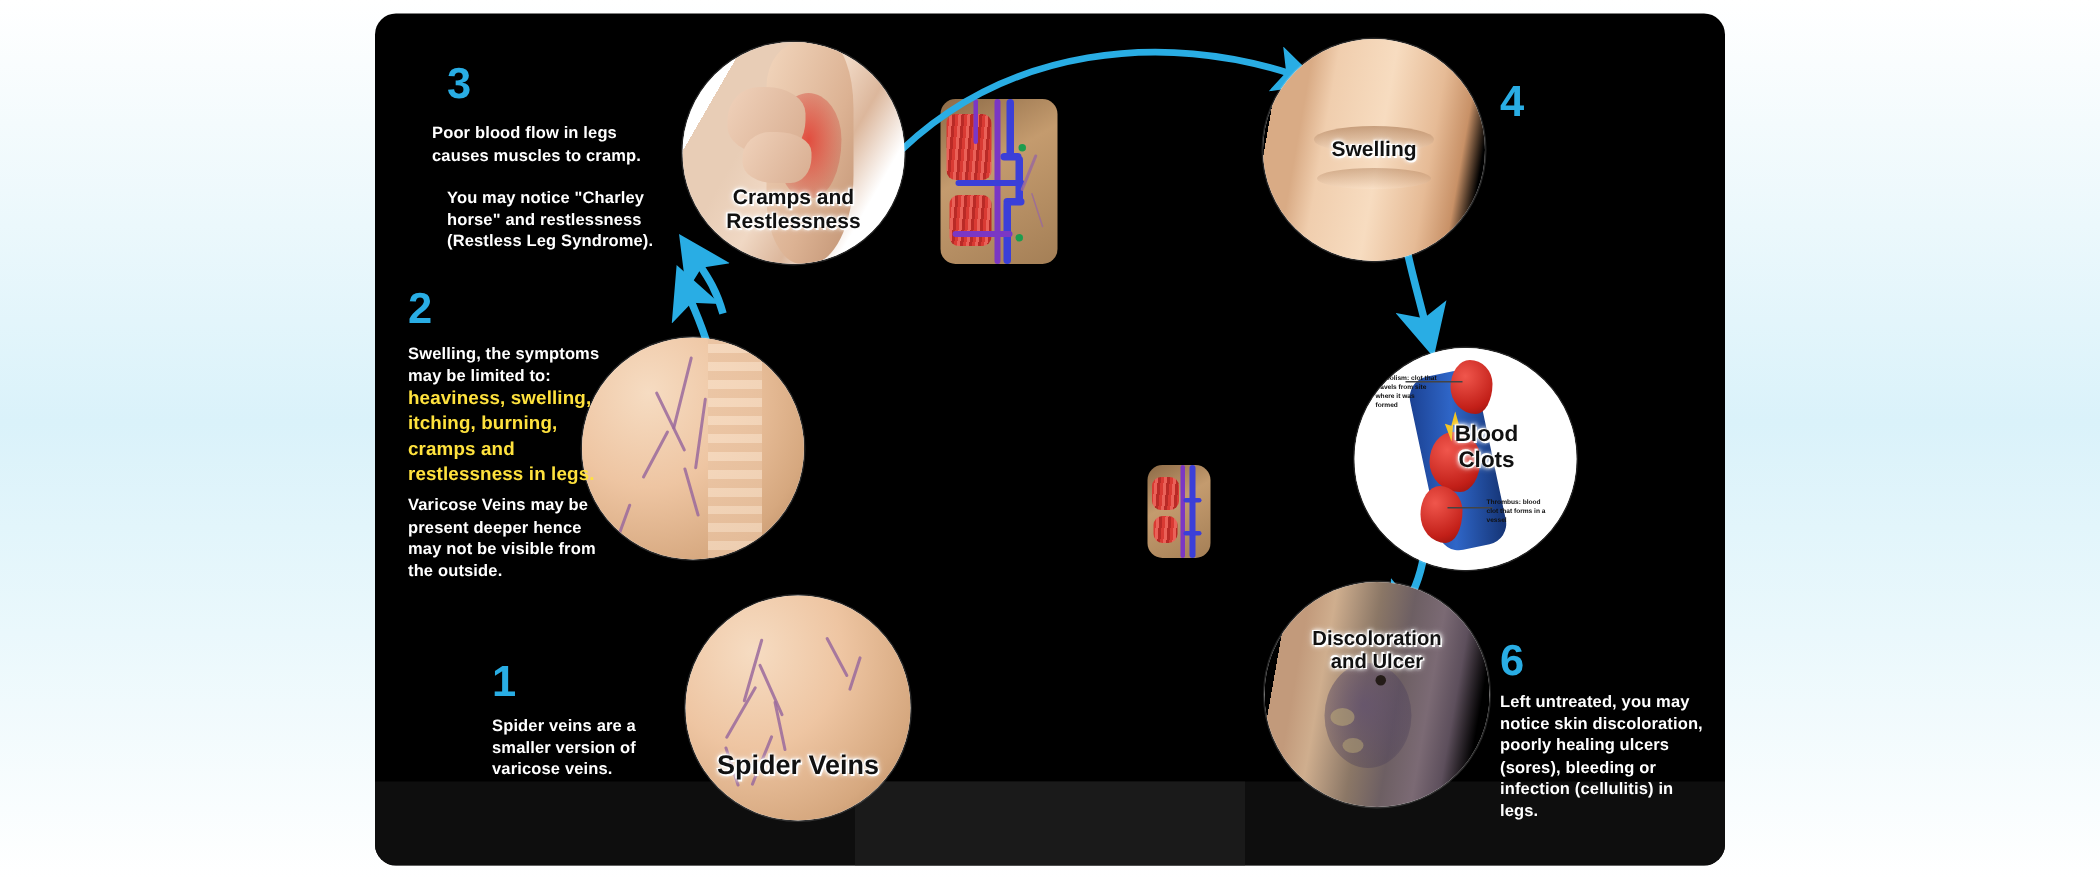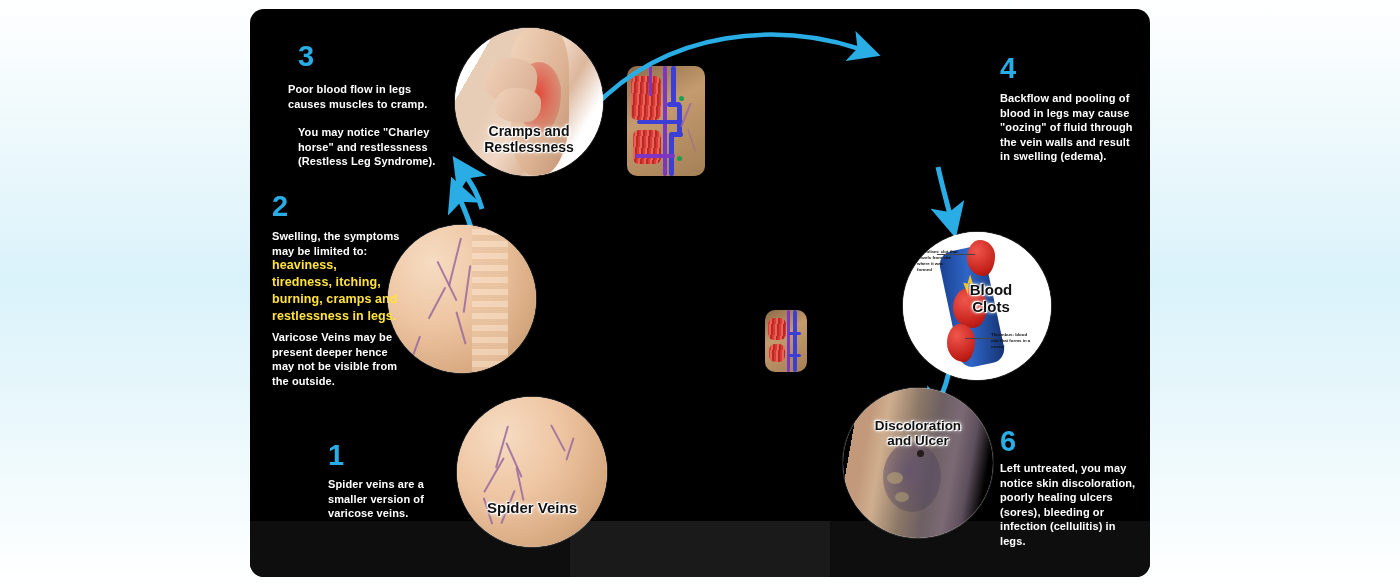--- a/index.html
+++ b/index.html
@@ -141,21 +141,21 @@
       <div class="cimg skin-art">
         <div class="spider" style="left:44px;top:28px;width:2px;height:44px;transform:rotate(16deg);"></div>
         <div class="spider" style="left:56px;top:44px;width:2px;height:38px;transform:rotate(-24deg);"></div>
         <div class="spider" style="left:36px;top:58px;width:2px;height:40px;transform:rotate(30deg);"></div>
         <div class="spider" style="left:62px;top:70px;width:2px;height:34px;transform:rotate(-12deg);"></div>
         <div class="spider" style="left:50px;top:92px;width:2px;height:36px;transform:rotate(22deg);"></div>
         <div class="spider" style="left:100px;top:26px;width:2px;height:30px;transform:rotate(-28deg);"></div>
         <div class="spider" style="left:112px;top:40px;width:2px;height:24px;transform:rotate(18deg);"></div>
         <div class="spider" style="left:30px;top:100px;width:2px;height:28px;transform:rotate(-18deg);"></div>
       </div>
-      <div class="clabel" style="top:103px;font-size:15px;">Spider Veins</div>
+      <div class="clabel" style="top:103px;font-size:18px;">Spider Veins</div>
     </div>
 
     <div id="c2" class="circle" style="left:138px;top:216px;">
       <div class="cimg skin-art">
         <div style="position:absolute;left:84px;top:0;width:36px;height:148px;
              background:repeating-linear-gradient(0deg,#e9c3a2 0 6px,#f6dcc3 6px 12px);opacity:.75;"></div>
         <div class="spider" style="left:66px;top:12px;width:2.2px;height:50px;transform:rotate(14deg);"></div>
         <div class="spider" style="left:58px;top:34px;width:2px;height:44px;transform:rotate(-26deg);"></div>
         <div class="spider" style="left:78px;top:40px;width:2px;height:48px;transform:rotate(8deg);"></div>
         <div class="spider" style="left:48px;top:60px;width:2px;height:36px;transform:rotate(28deg);"></div>
@@ -170,20 +170,31 @@
              background:linear-gradient(110deg,#f2d6bd,#dcb293 60%,#c09272);
              border-radius:40% 30% 50% 40%/20% 30% 40% 30%;"></div>
         <div class="cramp-red" style="left:62px;top:34px;width:44px;height:70px;"></div>
         <div class="hand" style="left:30px;top:30px;width:52px;height:44px;"></div>
         <div class="hand" style="left:40px;top:60px;width:46px;height:34px;"></div>
       </div>
       <div class="clabel" style="top:96px;font-size:14px;white-space:pre-line;">Cramps and
 Restlessness</div>
     </div>
 
+    <div id="c4" class="circle" style="left:592px;top:17px;">
+      <div class="cimg swell-art">
+        <div style="position:absolute;left:34px;top:58px;width:80px;height:18px;
+             background:linear-gradient(180deg,rgba(160,110,72,.55),rgba(255,235,215,.35));
+             border-radius:50%;"></div>
+        <div style="position:absolute;left:36px;top:86px;width:76px;height:14px;
+             background:linear-gradient(180deg,rgba(160,110,72,.4),rgba(255,235,215,.25));
+             border-radius:50%;"></div>
+      </div>
+      <div class="clabel" style="top:66px;font-size:14px;">Swelling</div>
+    </div>
 
     <div id="c5" class="circle" style="left:653px;top:223px;">
       <div class="cimg clot-art">
         <div class="vessel"></div>
         <div class="clot" style="left:64px;top:8px;width:28px;height:36px;"></div>
         <div class="clot" style="left:50px;top:56px;width:34px;height:40px;"></div>
         <div class="clot" style="left:44px;top:92px;width:28px;height:38px;"></div>
         <div style="position:absolute;left:60px;top:42px;width:10px;height:20px;
              background:#f4c623;transform:rotate(18deg);
              clip-path:polygon(40% 0,100% 45%,55% 45%,80% 100%,0 50%,45% 50%);"></div>
@@ -209,26 +220,25 @@
     </div>
 
     <div class="num" style="left:48px;top:33px;">3</div>
     <div class="body" style="left:38px;top:73px;width:145px;">Poor blood flow in legs causes muscles to cramp.</div>
     <div class="body" style="left:48px;top:116px;width:148px;">You may notice "Charley horse" and restlessness (Restless Leg Syndrome).</div>
 
     <div class="num" style="left:22px;top:183px;">2</div>
     <div class="body" style="left:22px;top:220px;width:140px;">
       <span>Swelling, the </span><span style="font-size:11px;">symptoms</span><span> may be limited to:</span>
     </div>
-    <div class="body yellow hl" style="left:22px;top:248px;width:128px;line-height:1.36;">heaviness, tiredness, itching, burning, cramps and restlessness in legs.</div>
+    <div class="body yellow hl" style="left:22px;top:248px;width:128px;line-height:1.36;">heaviness, swelling, itching, burning, cramps and restlessness in legs.</div>
     <div class="body" style="left:22px;top:321px;width:130px;">Varicose Veins may be present deeper hence may not be visible from the outside.</div>
 
     <div class="num" style="left:78px;top:432px;">1</div>
     <div class="body" style="left:78px;top:468px;width:120px;">Spider veins are a smaller version of varicose veins.</div>
 
     <div class="num" style="left:750px;top:45px;">4</div>
-    <div class="body" style="left:750px;top:82px;width:138px;">Backflow and pooling of blood in legs may cause "oozing" of fluid through the vein walls and result in swelling (edema).</div>
 
     <div class="num" style="left:750px;top:418px;">6</div>
     <div class="body" style="left:750px;top:452px;width:140px;">Left untreated, you may notice skin discoloration, poorly healing ulcers (sores), bleeding or infection (cellulitis) in legs.</div>
 
   </div>
 </div>
 
 </body></html>

